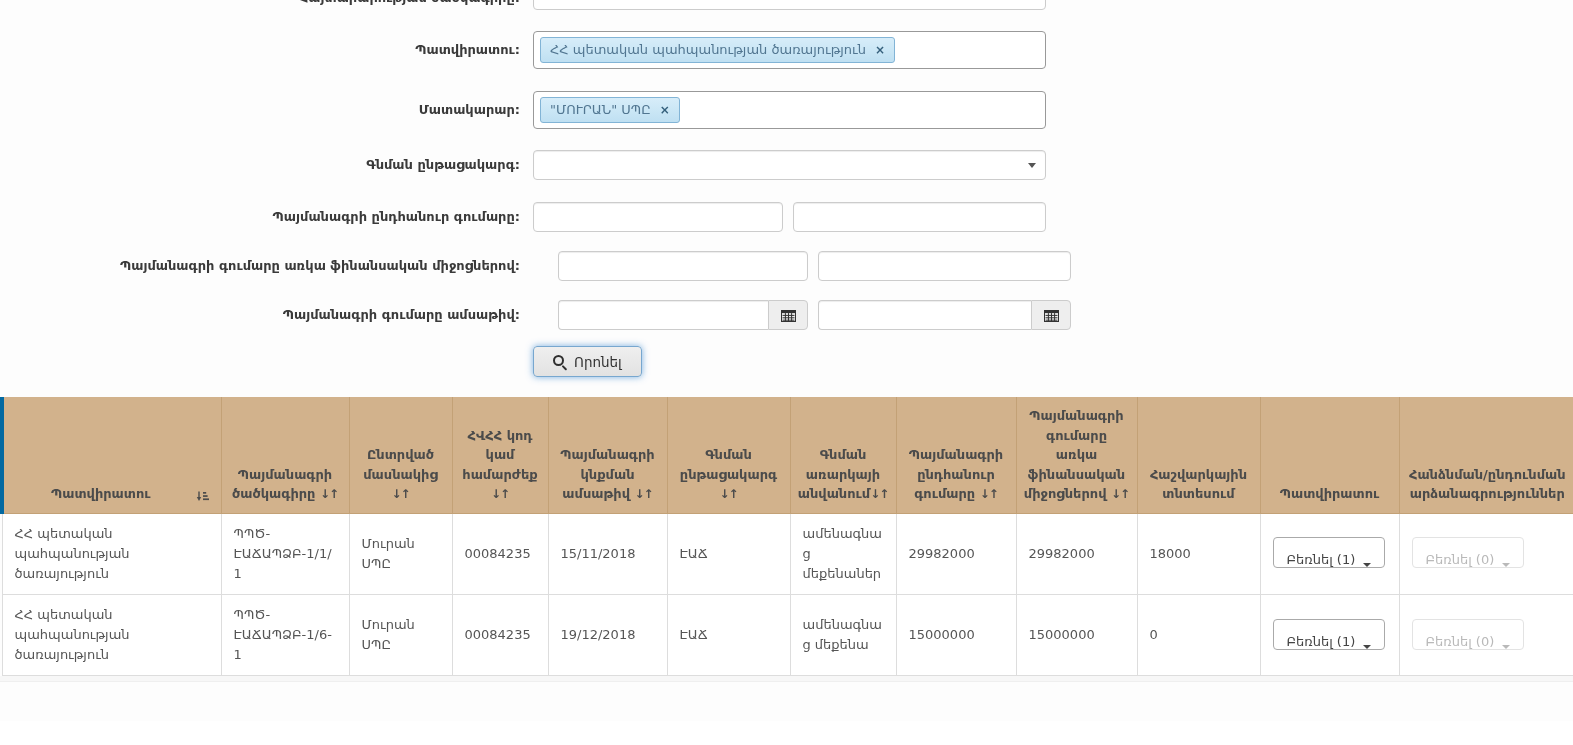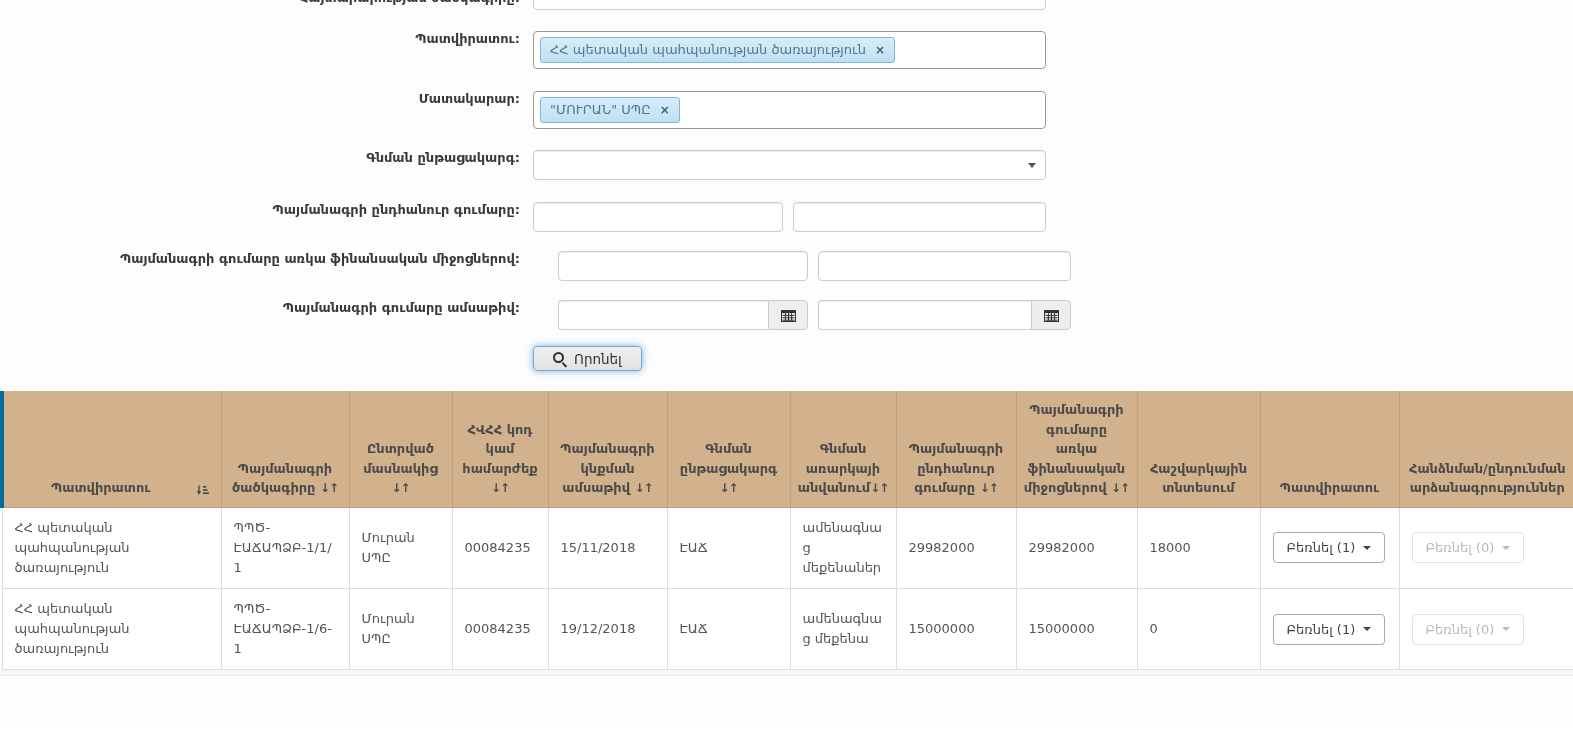--- a/index.html
+++ b/index.html
@@ -1,21 +1,21 @@
 <!DOCTYPE html>
 <html><head>
 <meta charset="utf-8">
 <style>
   html,body{margin:0;padding:0;background:#fff;}
   body{width:1573px;height:745px;overflow:hidden;font-family:"DejaVu Sans",sans-serif;color:#555;}
   .page{width:1573px;height:745px;position:relative;background:#fdfdfd;}
 
   
   .form-area{font-size:13px;}
-  .frow{display:flex;align-items:flex-start;}
+  .frow{display:flex;align-items:center;}
   .flabel{flex:0 0 533px;box-sizing:border-box;text-align:right;padding-right:13px;
           font-weight:bold;color:#3a3a3a;line-height:1.25;}
   .controls{flex:0 0 513px;display:flex;align-items:stretch;}
 
   .row-clipped{margin-top:-24px;align-items:flex-end;}
   .row-clipped .flabel{padding-bottom:4px;}
   .input-plain{box-sizing:border-box;height:30px;border:1px solid #ccc;border-radius:4px;
                background:#fff;box-shadow:inset 0 1px 1px rgba(0,0,0,.075);padding:4px 8px;
                font-family:inherit;font-size:13px;color:#555;width:100%;}
   .row-clipped .input-plain{height:34px;}
@@ -41,21 +41,21 @@
   .pair .cell{flex:0 0 250px;display:flex;}
   .pair .cell:last-child{flex:0 0 253px;}
 
   .dategroup{display:flex;width:100%;}
   .dategroup .input-plain{border-radius:4px 0 0 4px;border-right:none;}
   .date-addon{flex:0 0 40px;box-sizing:border-box;height:30px;background:#eee;border:1px solid #ccc;
               border-radius:0 4px 4px 0;display:flex;align-items:center;justify-content:center;}
 
   .row-search{margin-top:16px;}
   .btn-search{display:inline-flex;align-items:center;justify-content:center;gap:7px;
-      box-sizing:border-box;height:25px;padding:0 19px;font-family:inherit;font-size:13.5px;color:#333;
+      box-sizing:border-box;height:31px;padding:0 19px;font-family:inherit;font-size:13.5px;color:#333;
       background:linear-gradient(#efefef,#e2e2e2);border:1px solid #77a7cf;border-radius:4px;
       box-shadow:0 0 7px rgba(90,155,215,.8);cursor:pointer;}
   .icon-search{position:relative;display:inline-block;width:14px;height:14px;}
   .icon-search::before{content:"";position:absolute;left:0;top:0;width:7px;height:7px;
       border:2px solid #2f2f2f;border-radius:50%;}
   .icon-search::after{content:"";position:absolute;left:10px;top:10px;width:6px;height:2.4px;
       background:#2f2f2f;transform:rotate(45deg);transform-origin:0 0;border-radius:1px;}
 
   
   .tablewrap{margin-top:20px;}
@@ -64,21 +64,21 @@
       text-align:center;padding:9px 7px;line-height:1.5;border:1px solid #c3a176;border-top:none;
       height:115px;box-sizing:border-box;}
   table.results th:first-child{border-left:4px solid #0369a1;position:relative;padding-right:30px;}
   table.results th:last-child{border-right:none;}
   table.results td{background:#fff;border:1px solid #ddd;color:#555;vertical-align:middle;
       text-align:left;padding:10px 12px;line-height:1.55;height:78px;box-sizing:border-box;
       word-wrap:break-word;}
   td.btncell{text-align:center;}
   .sort-both{font-size:12px;letter-spacing:-1px;white-space:nowrap;font-weight:bold;color:#4b4b4b;}
   .sort-active{position:absolute;right:12px;bottom:11px;display:inline-flex;align-items:flex-end;gap:2px;}
-  .btn-dl{display:inline-flex;align-items:center;gap:8px;box-sizing:border-box;height:31px;
+  .btn-dl{display:inline-flex;align-items:flex-end;gap:8px;box-sizing:border-box;height:31px;
       padding:0 13px;font-family:inherit;font-size:13px;color:#444;background:#fff;
       border:1px solid #aaa;border-radius:4px;cursor:pointer;white-space:nowrap;}
   .btn-dl .caret{width:0;height:0;border-left:4px solid transparent;border-right:4px solid transparent;
       border-top:4px solid currentColor;display:inline-block;}
   .btn-dl.disabled{border-color:#e3e3e3;color:#b9b9b9;cursor:default;}
   .table-footstrip{height:5px;background:#f7f7f7;border-bottom:1px solid #efefef;}
 </style>
 </head>
 <body>
 

